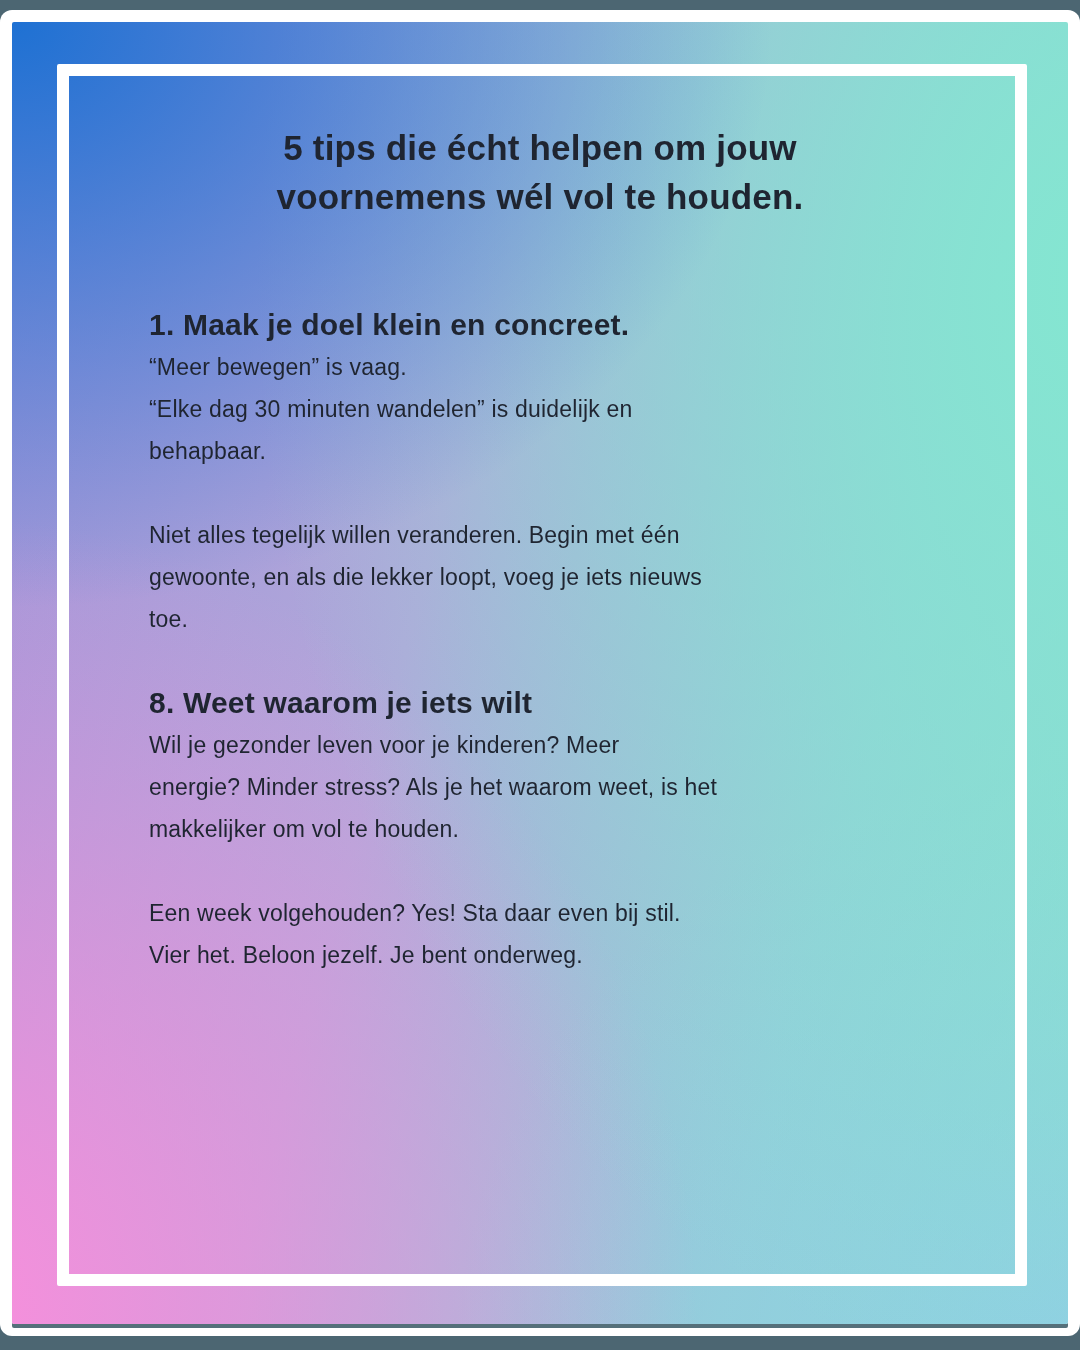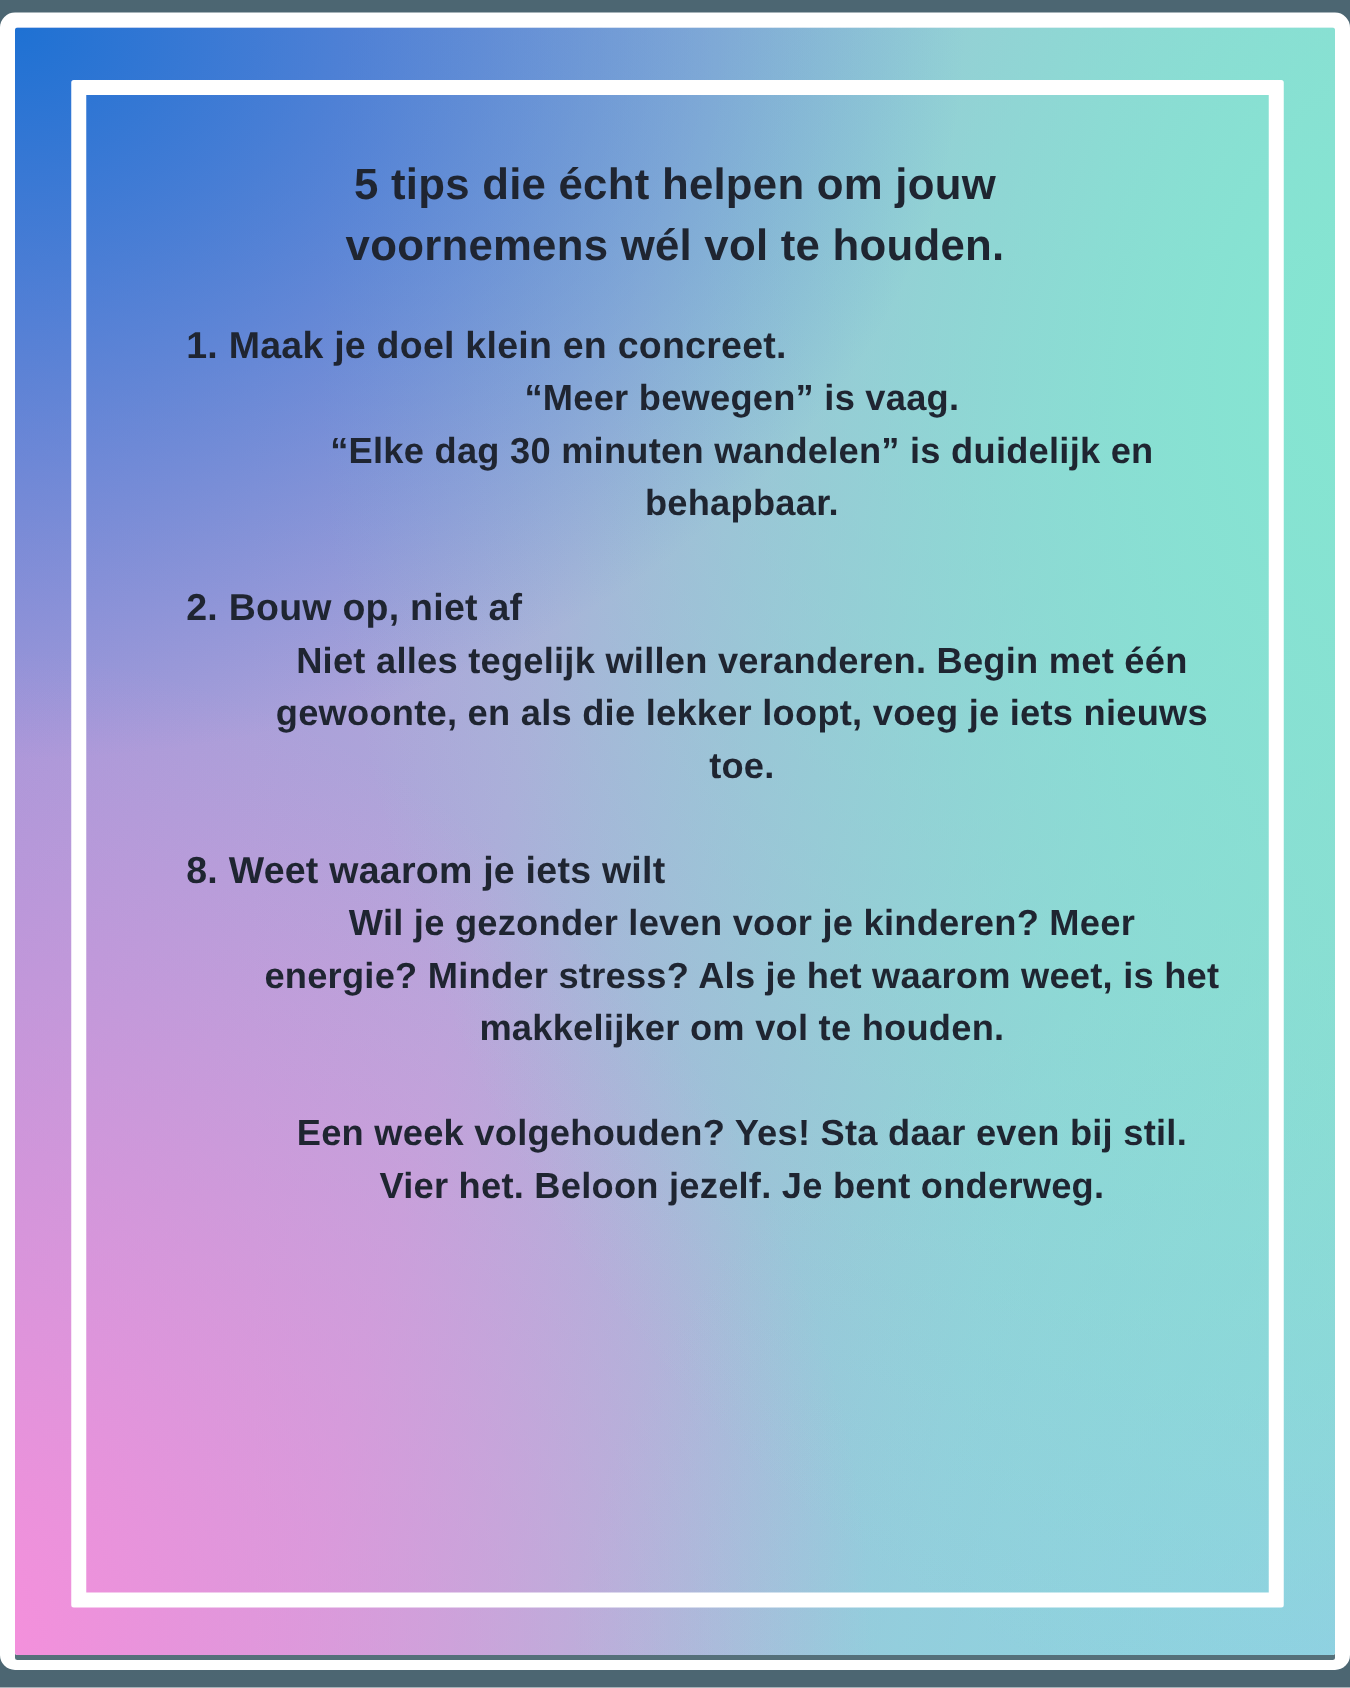--- a/index.html
+++ b/index.html
@@ -45,61 +45,59 @@
   .title {
     margin: 101px 0 0 0;
     font-size: 35px;
     line-height: 49px;
     font-weight: 700;
     letter-spacing: 0.2px;
     text-align: center;
     white-space: pre-line;
   }
   .tips {
-    margin-top: 35px;
+    margin-top: 83px;
     padding: 0 30px 0 137px;
   }
   .tip { margin: 0 0 42px 0; }
   .tip-heading {
     margin: 0;
     font-size: 30px;
     line-height: 42px;
     font-weight: 700;
     letter-spacing: 0.2px;
     white-space: pre-line;
   }
   .tip-body {
     margin: 0;
-    font-size: 29px;
+    font-size: 23px;
     line-height: 42px;
-    font-weight: 700;
+    font-weight: 400;
     letter-spacing: 0.2px;
     white-space: pre-line;
-    text-align: center;
   }
 </style>
 </head>
 <body>
 
 <div class="stage">
   <div class="sheet">
     <div class="card">
       <div class="frame"></div>
       <div class="content">
         <h1 class="title">5 tips die écht helpen om jouw
 voornemens wél vol te houden.</h1>
         <div class="tips">
           <section class="tip">
             <h2 class="tip-heading">1. Maak je doel klein en concreet.</h2>
             <p class="tip-body">“Meer bewegen” is vaag.
 “Elke dag 30 minuten wandelen” is duidelijk en
 behapbaar.</p>
           </section>
           <section class="tip">
-            <h2 class="tip-heading">2. Bouw op, niet af</h2>
             <p class="tip-body">Niet alles tegelijk willen veranderen. Begin met één
 gewoonte, en als die lekker loopt, voeg je iets nieuws
 toe.</p>
           </section>
           <section class="tip">
           </section>
           <section class="tip">
             <h2 class="tip-heading">8. Weet waarom je iets wilt</h2>
             <p class="tip-body">Wil je gezonder leven voor je kinderen? Meer
 energie? Minder stress? Als je het waarom weet, is het

